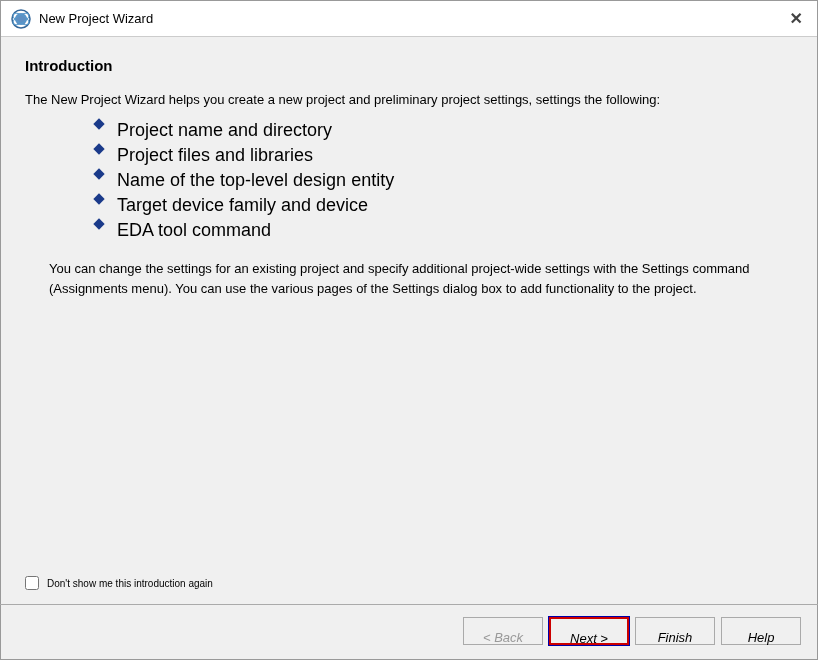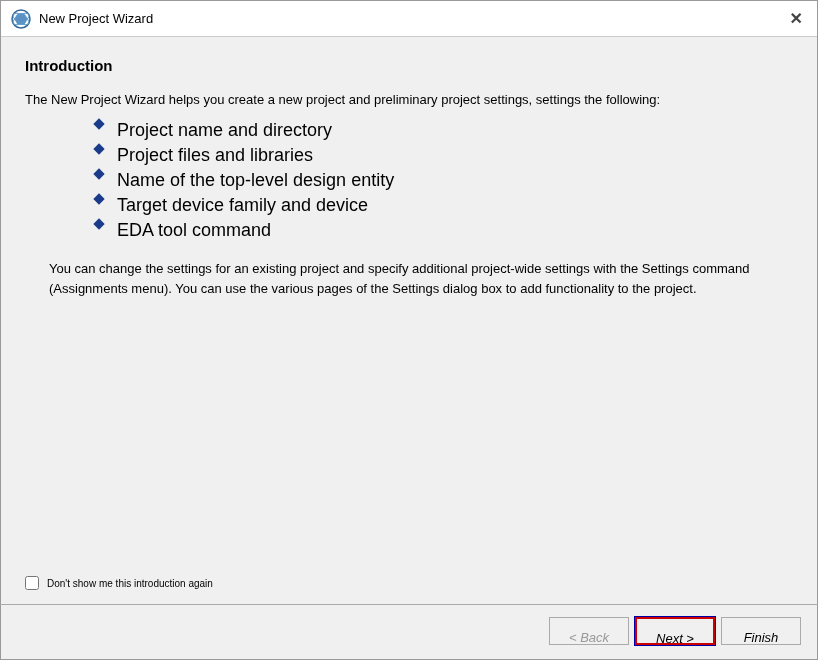--- a/index.html
+++ b/index.html
@@ -237,14 +237,15 @@
       <label for="dont-show" class="checkbox-label">Don't show me this introduction again</label>
     </div>
   </div>
 
   <div class="divider"></div>
 
   <div class="button-bar">
     <button class="btn" disabled="">&lt; Back</button>
     <button class="btn btn-next">Next &gt;</button>
     <button class="btn">Finish</button>
+    <button class="btn">Help</button>
   </div>
 </div>
 
 </body></html>

